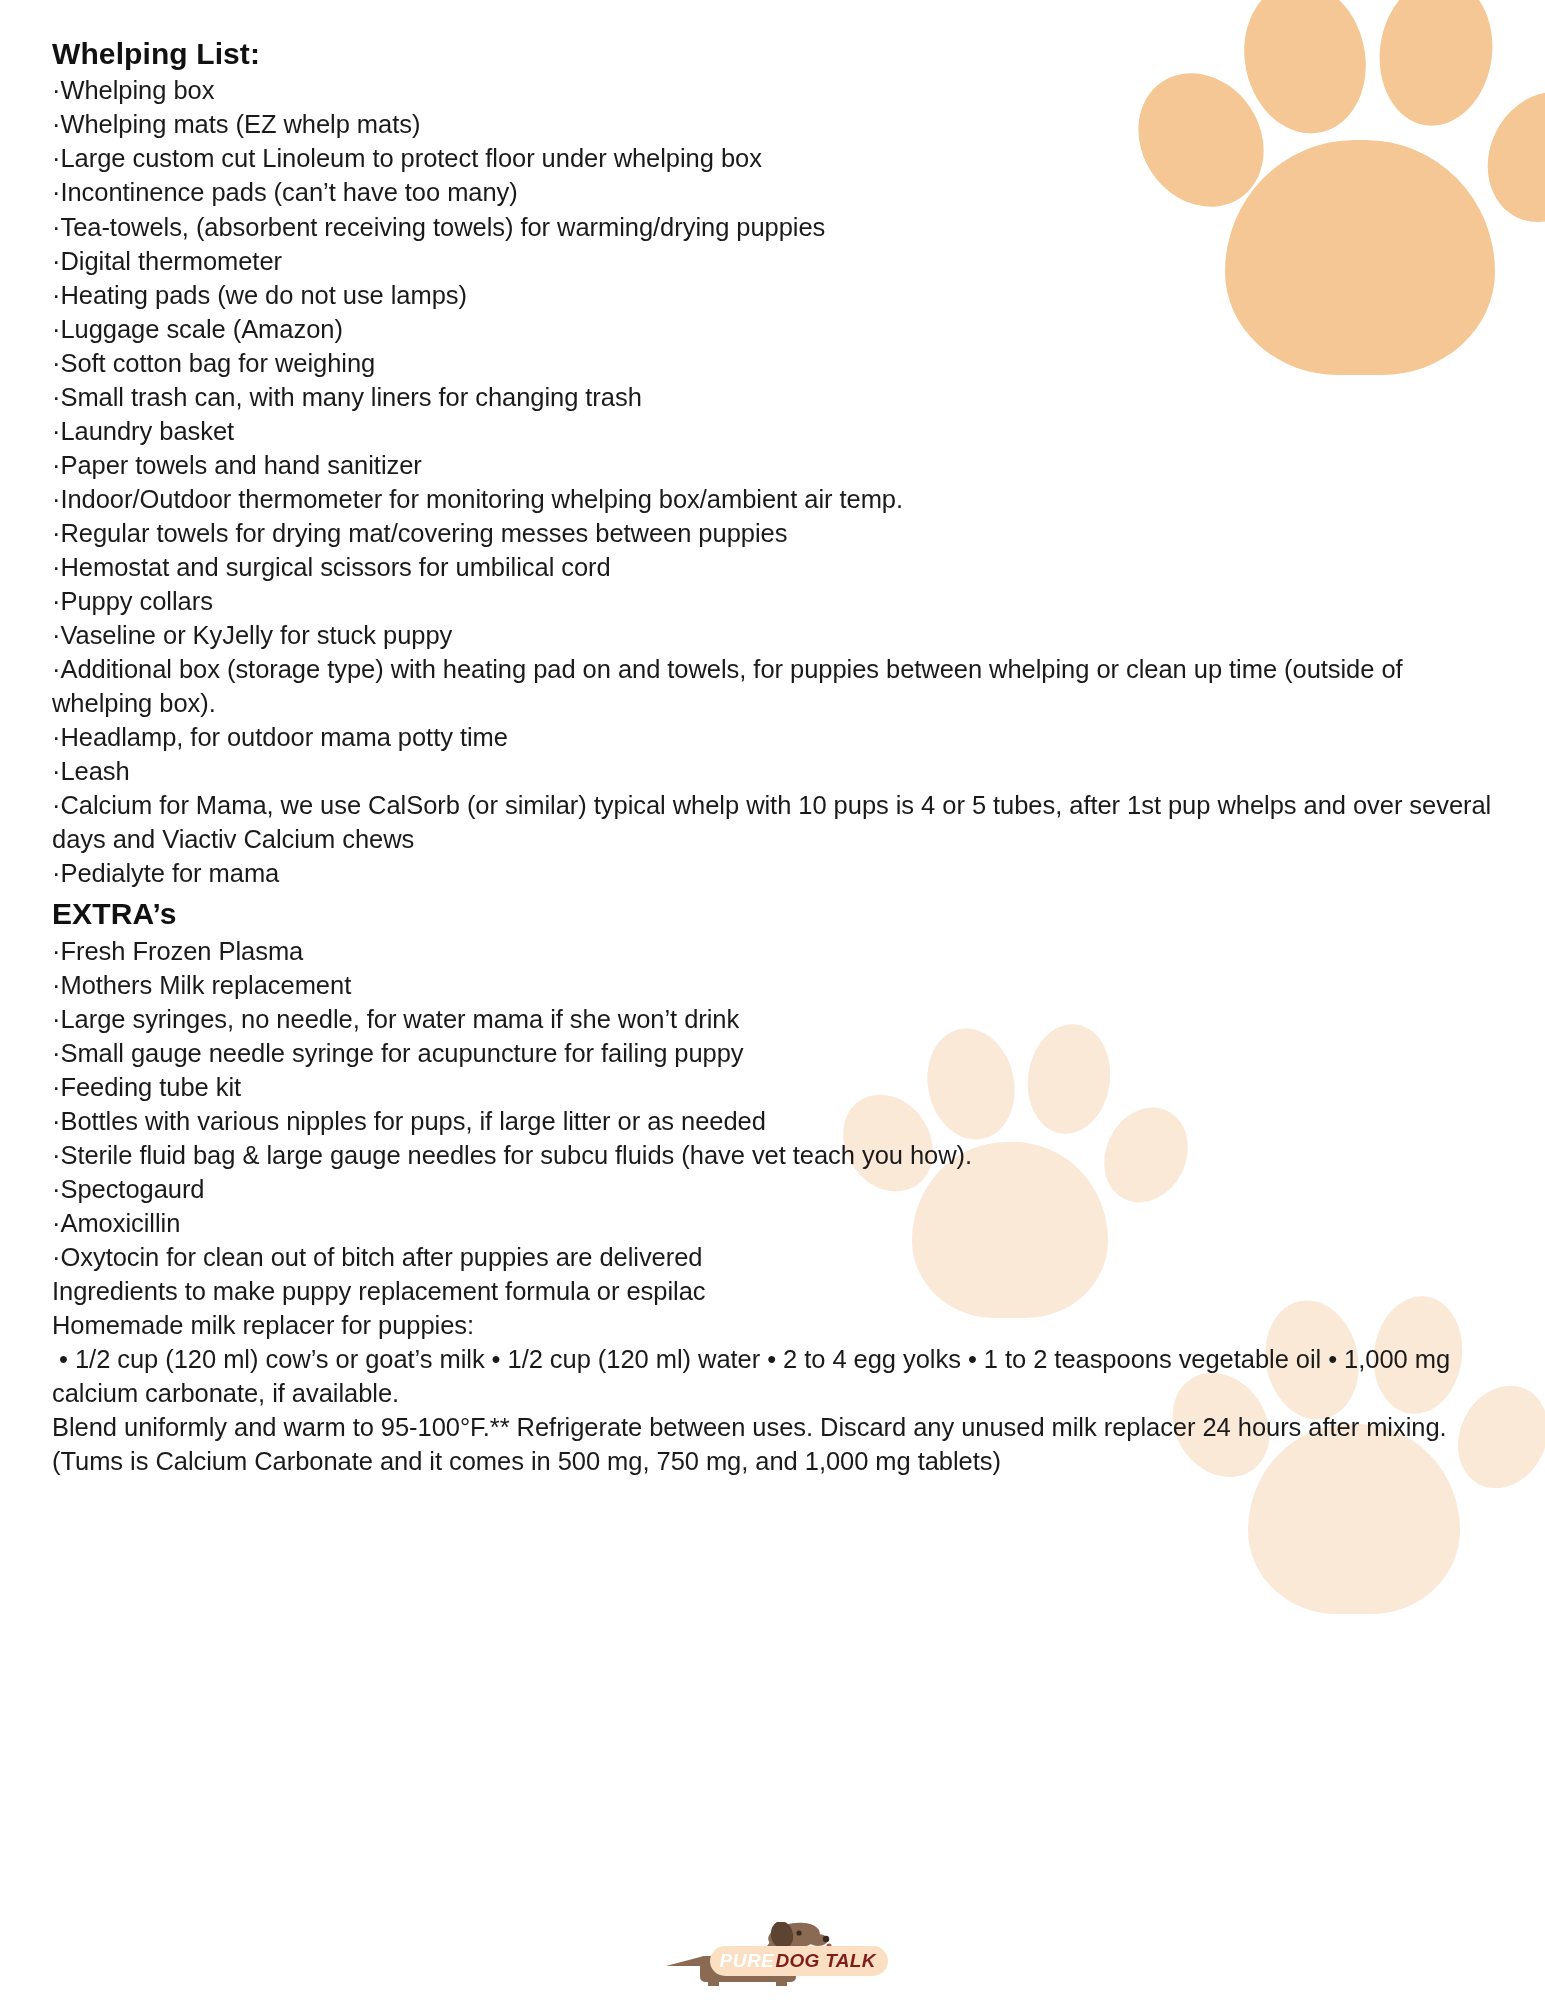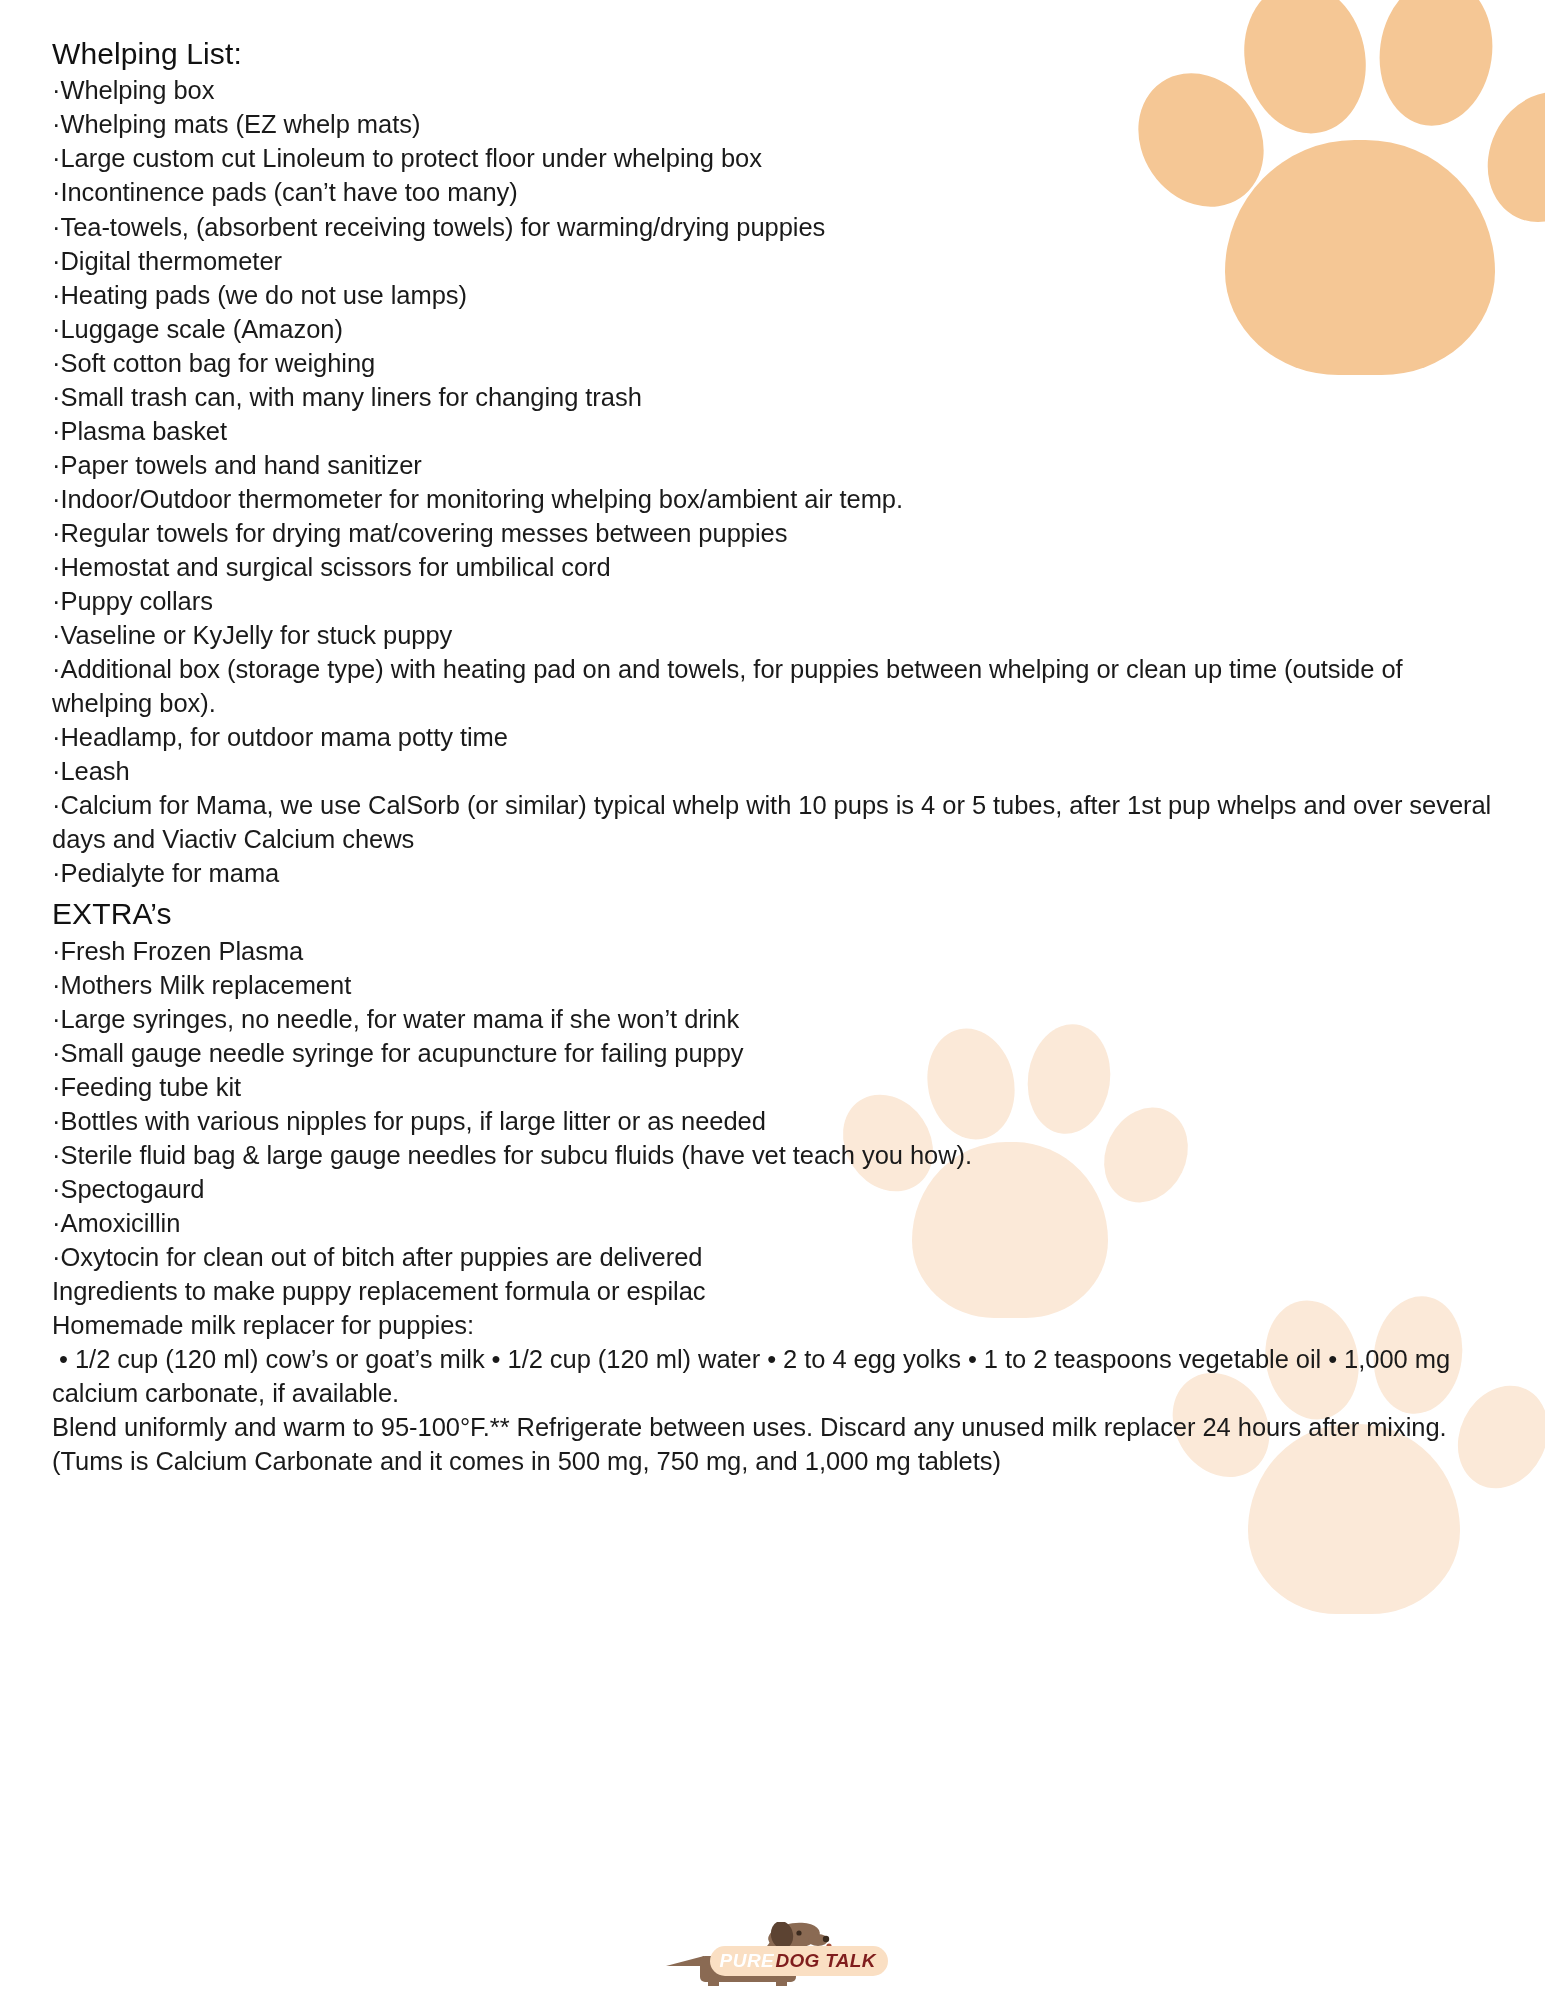--- a/index.html
+++ b/index.html
@@ -56,21 +56,21 @@
                    border-radius: 48% 48% 42% 42% / 56% 56% 44% 44%; }
 
   
   .content {
     position: relative;
     z-index: 2;
     padding: 36px 52px 0 52px;
   }
   .doc-heading {
     font-size: 30px;
-    font-weight: normal;
+    font-weight: bold;
     color: #111111;
     line-height: 1.18;
     margin: 0 0 2px 0;
     letter-spacing: 0.1px;
   }
   .doc-heading.second {
     margin-top: 6px;
   }
   .line {
     font-size: 25.5px;
@@ -167,21 +167,21 @@
         <p class="line">·Whelping box</p>
         <p class="line">·Whelping mats (EZ whelp mats)</p>
         <p class="line">·Large custom cut Linoleum to protect floor under whelping box</p>
         <p class="line">·Incontinence pads (can’t have too many)</p>
         <p class="line">·Tea-towels, (absorbent receiving towels) for warming/drying puppies</p>
         <p class="line">·Digital thermometer</p>
         <p class="line">·Heating pads (we do not use lamps)</p>
         <p class="line">·Luggage scale (Amazon)</p>
         <p class="line">·Soft cotton bag for weighing</p>
         <p class="line">·Small trash can, with many liners for changing trash</p>
-        <p class="line">·Plasma basket</p>
+        <p class="line">·Laundry basket</p>
         <p class="line">·Paper towels and hand sanitizer</p>
         <p class="line">·Indoor/Outdoor thermometer for monitoring whelping box/ambient air temp.</p>
         <p class="line">·Regular towels for drying mat/covering messes between puppies</p>
         <p class="line">·Hemostat and surgical scissors for umbilical cord</p>
         <p class="line">·Puppy collars</p>
         <p class="line">·Vaseline or KyJelly for stuck puppy</p>
         <p class="line">·Additional box (storage type) with heating pad on and towels, for puppies between whelping or clean up time (outside of whelping box).</p>
         <p class="line">·Headlamp, for outdoor mama potty time</p>
         <p class="line">·Leash</p>
         <p class="line">·Calcium for Mama, we use CalSorb (or similar) typical whelp with 10 pups is 4 or 5 tubes, after 1st pup whelps and over several days and Viactiv Calcium chews</p>

